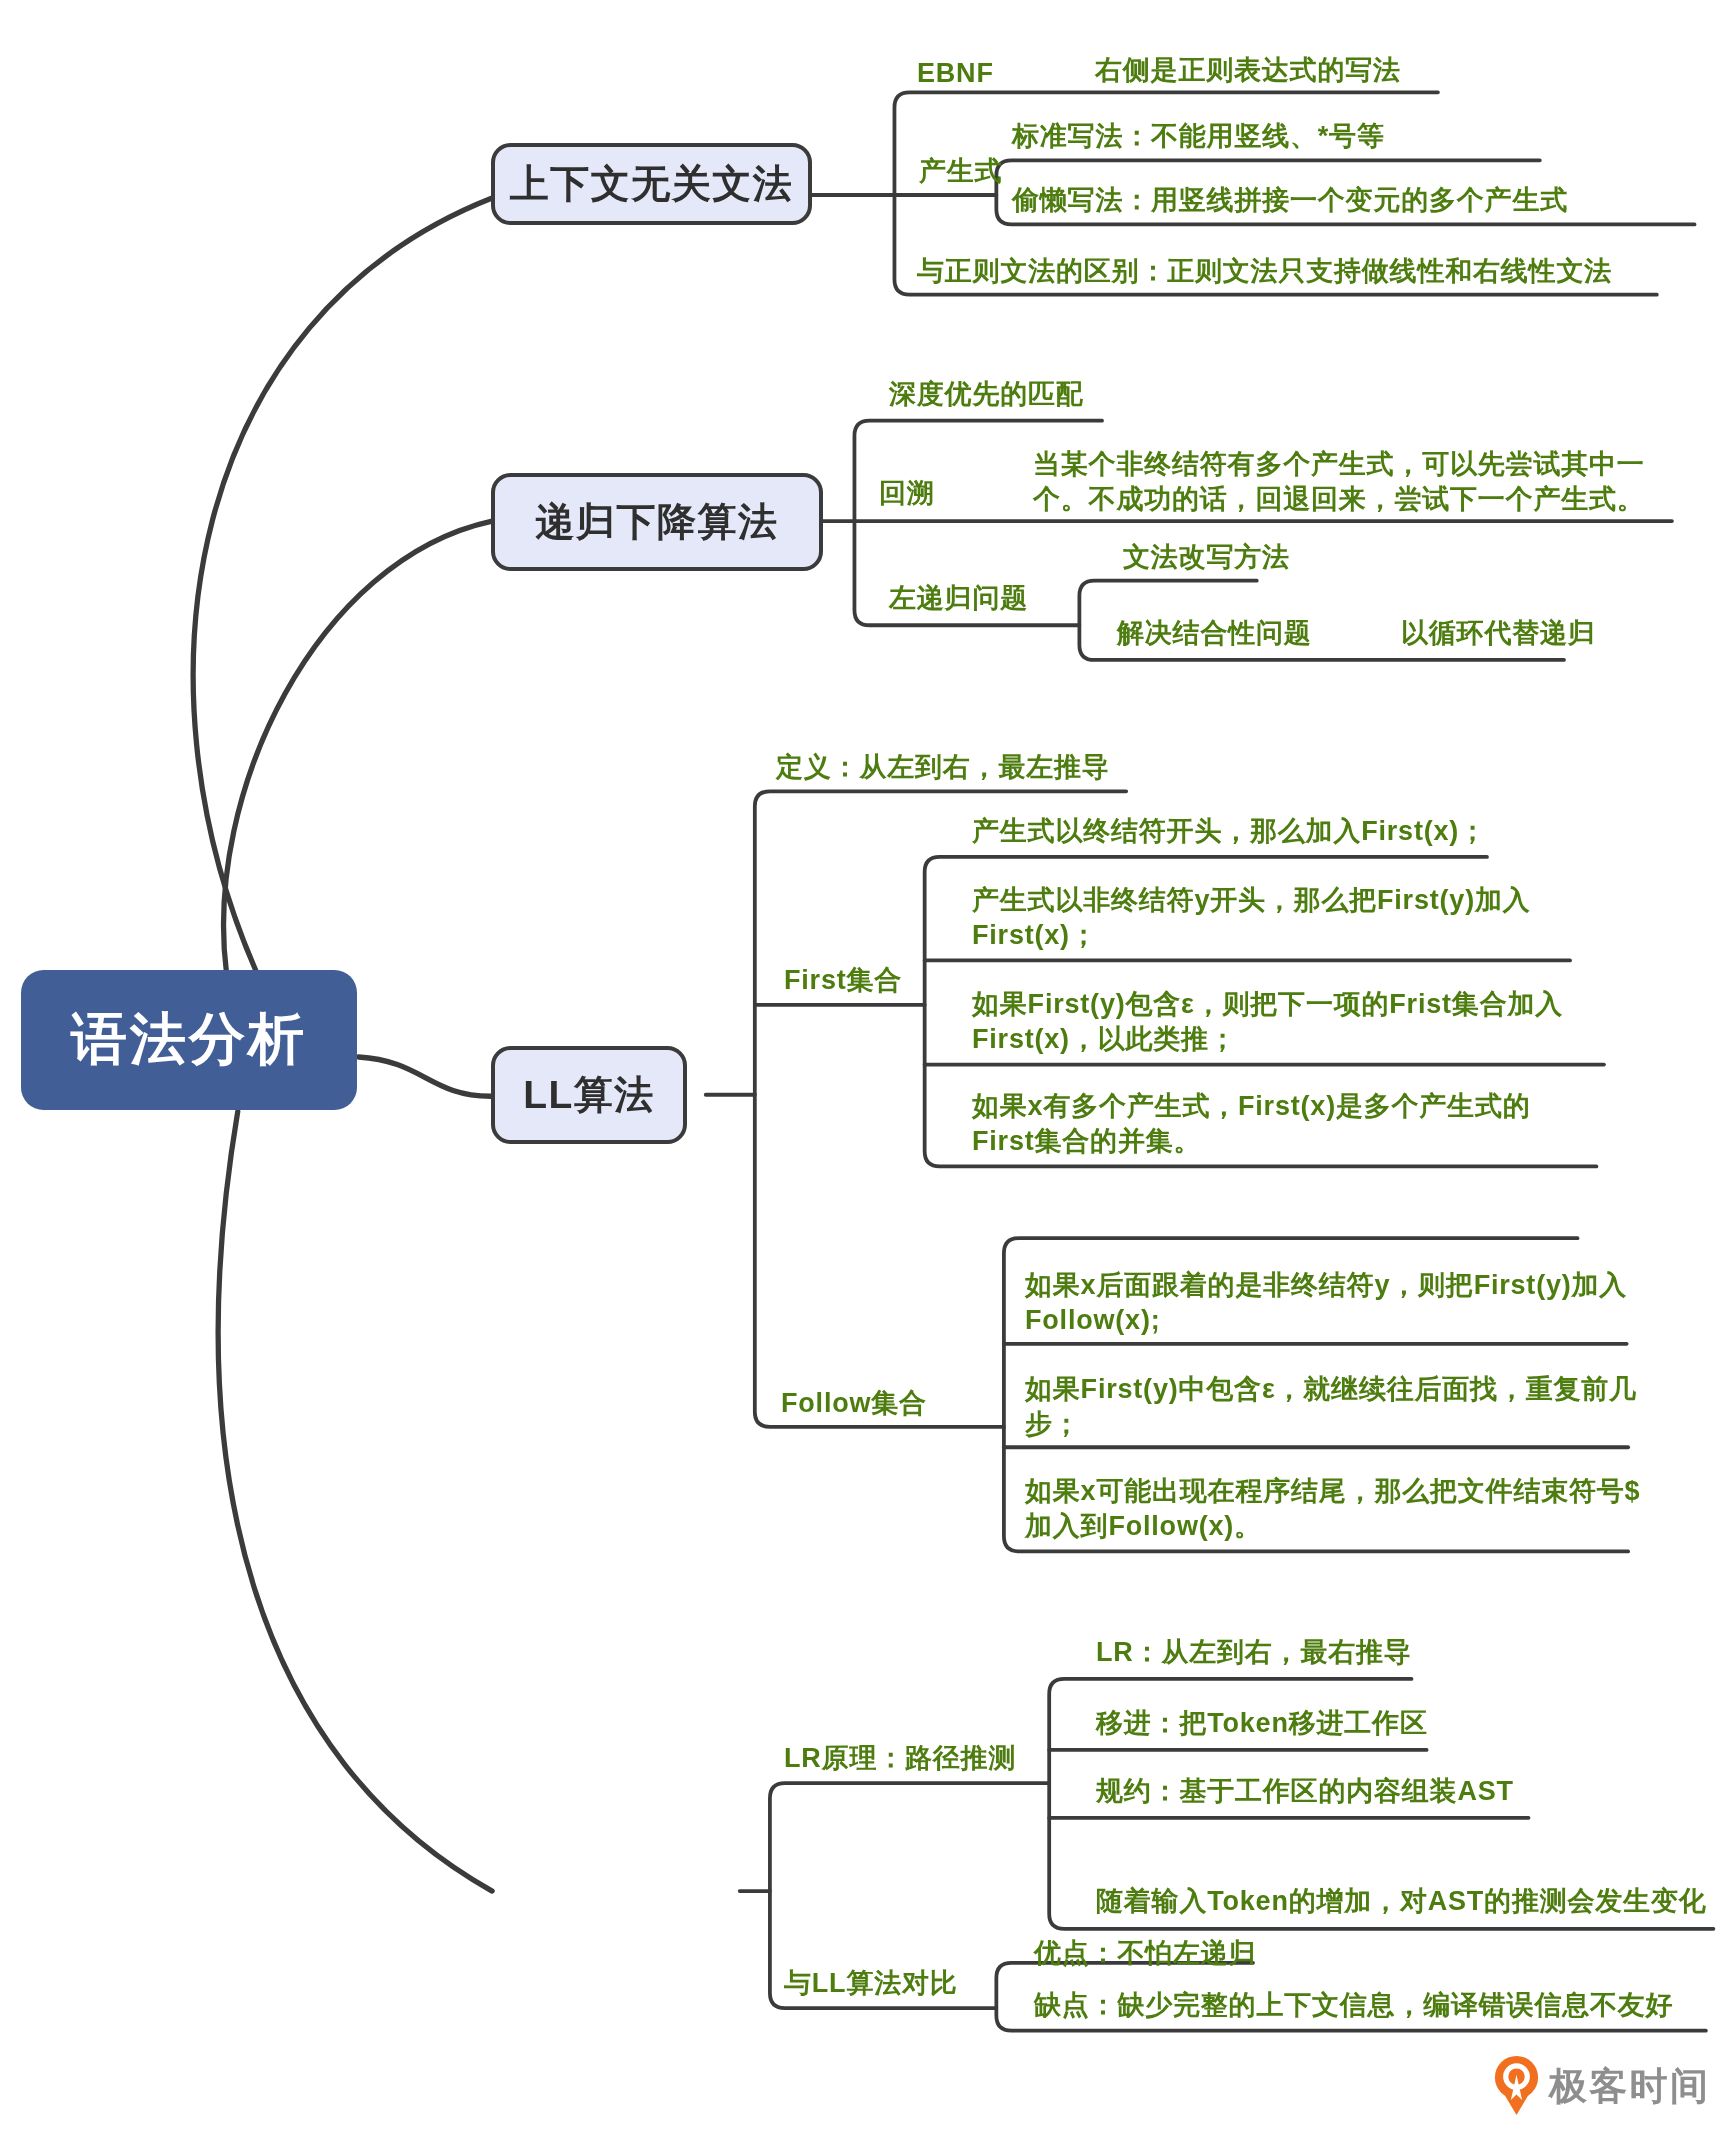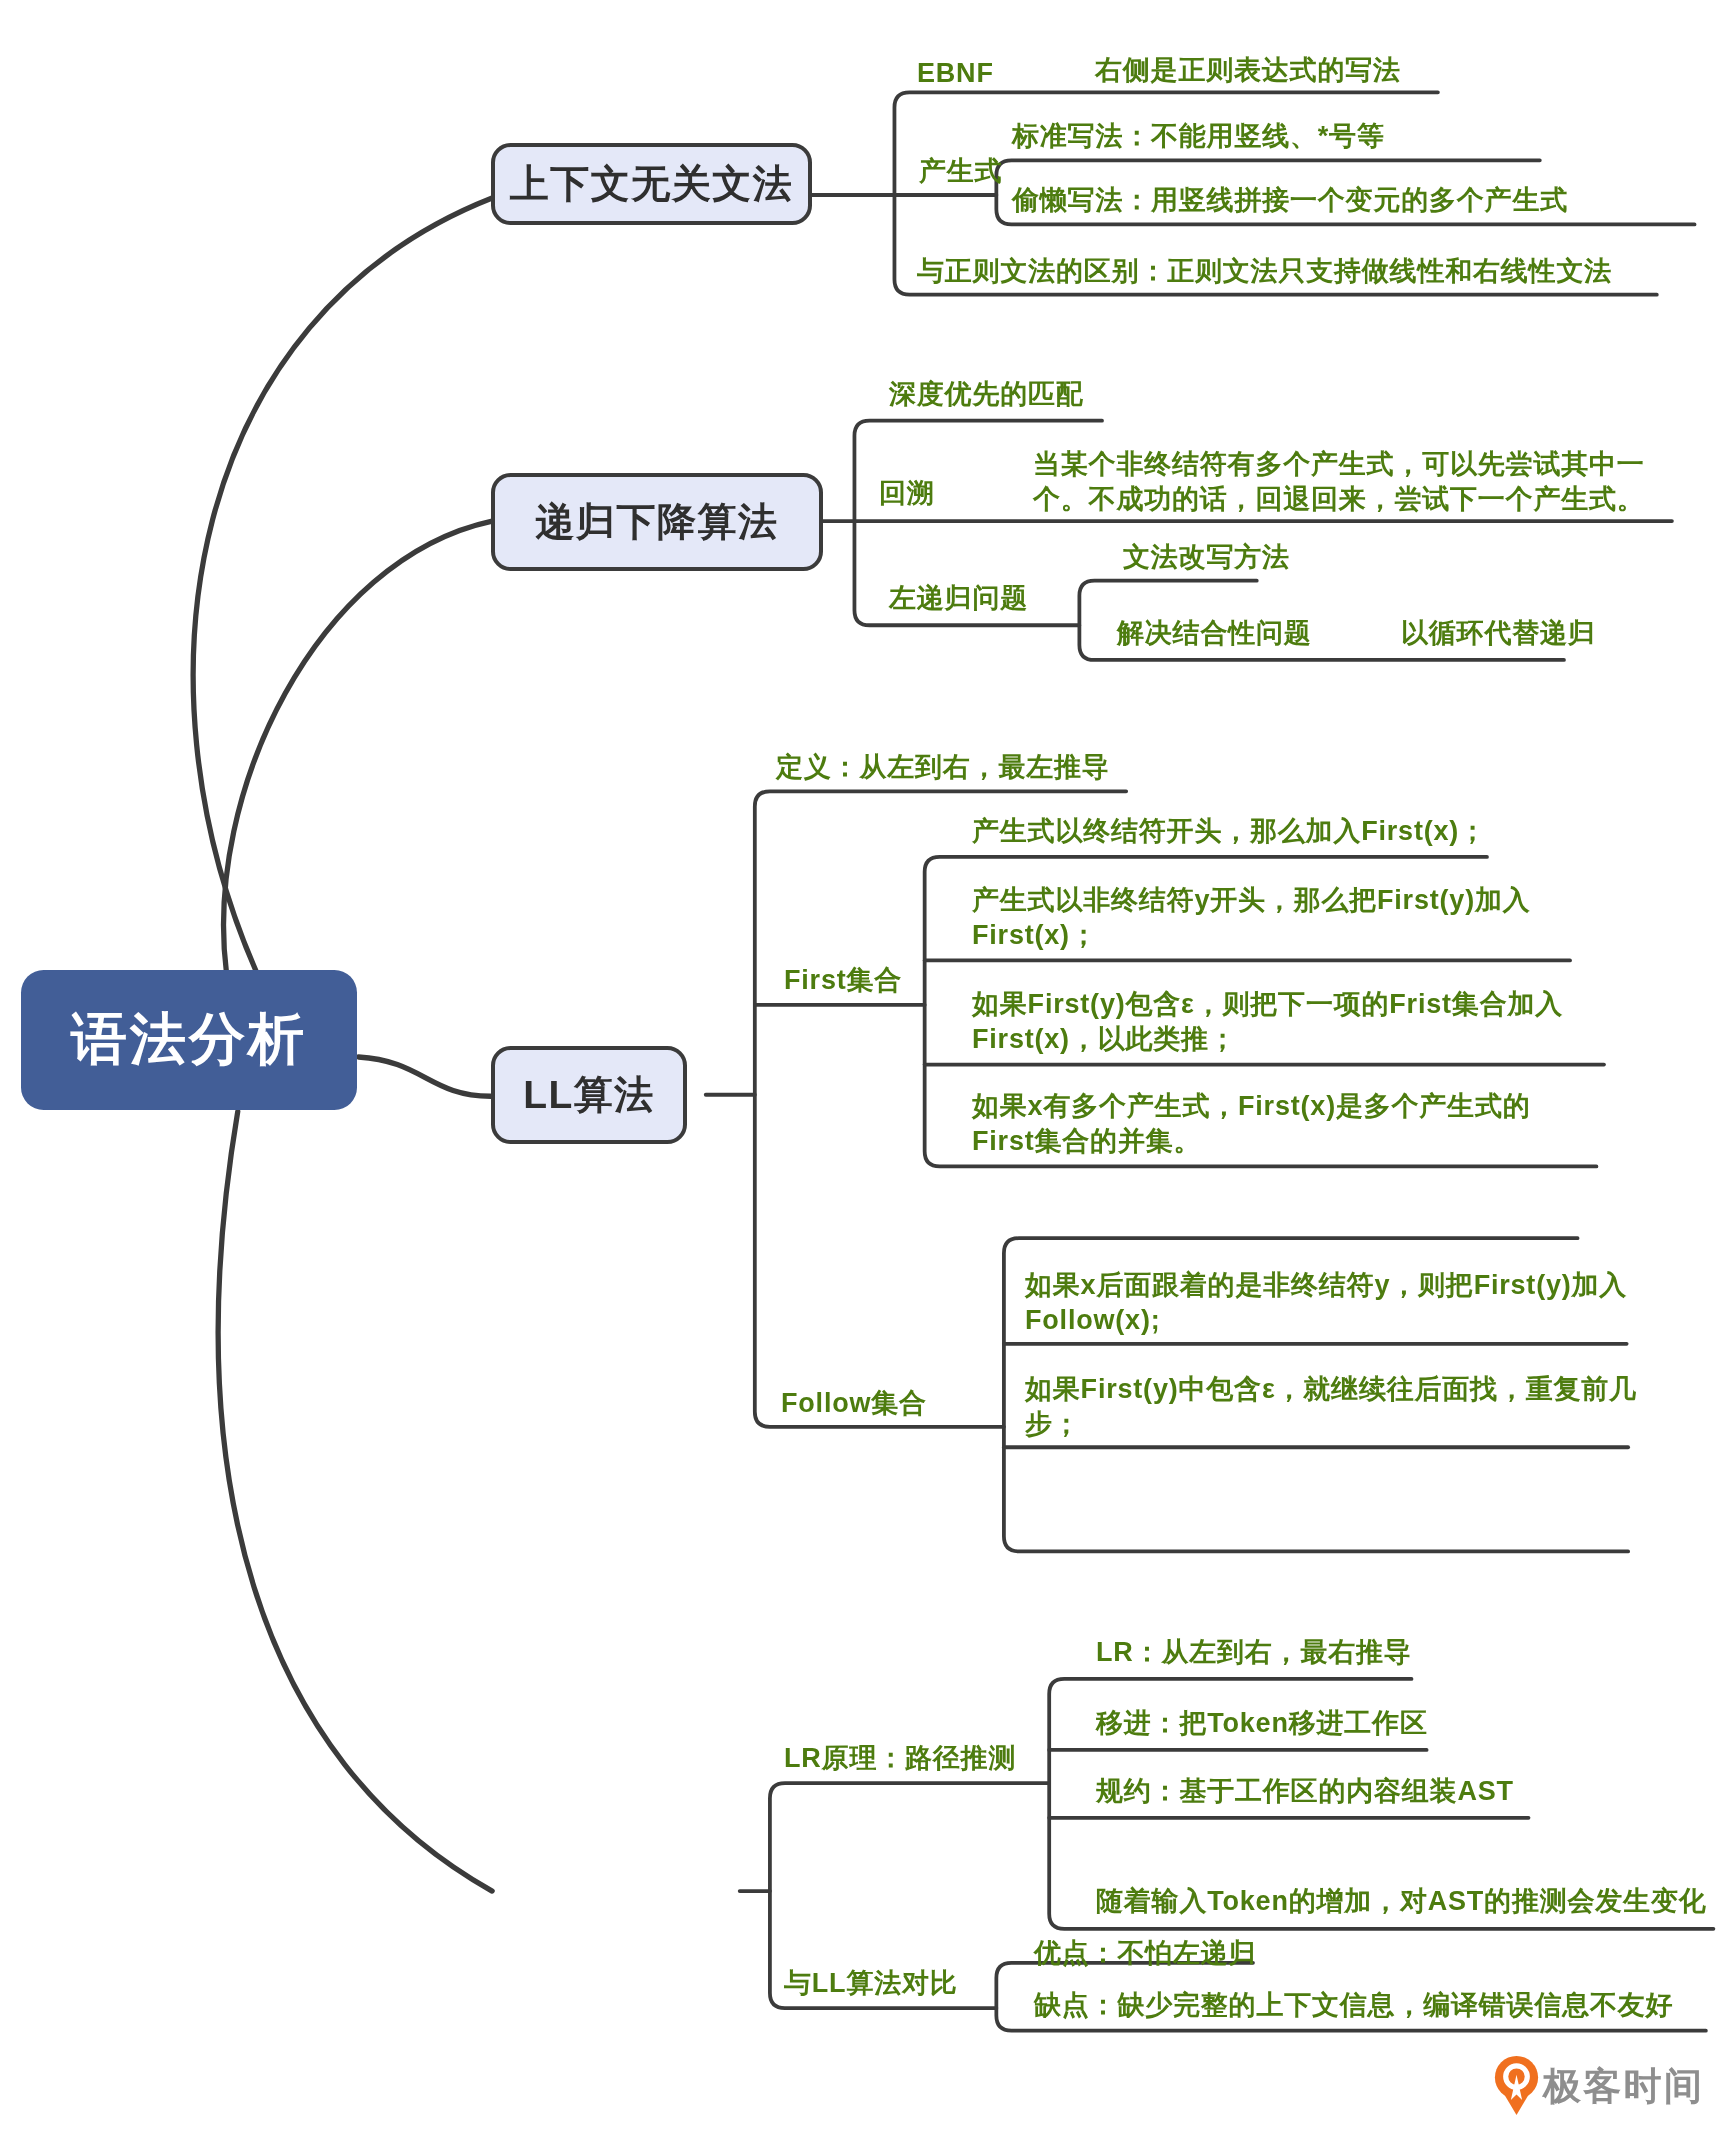--- a/index.html
+++ b/index.html
@@ -22,21 +22,21 @@
   .root-topic {
     position:absolute; z-index:3; display:flex; align-items:center; justify-content:center;
     background:#425e97; border-radius:22.6px; color:#ffffff;
     font-size:56px; font-weight:bold; letter-spacing:3px;
   }
   .leaf {
     position:absolute; z-index:2; font-size:27px; line-height:35px; font-weight:600;
     color:#4d7c0f; white-space:pre-line; letter-spacing:0.8px;
   }
   .logo {
-    position:absolute; z-index:3; display:flex; align-items:center; gap:3px;
+    position:absolute; z-index:3; display:flex; align-items:center; gap:9px;
   }
   .logo-text { font-size:38px; font-weight:600; color:#8e8e8e; letter-spacing:2.3px; }
 </style>
 </head>
 <body>
 
 <div class="canvas">
 
   <svg class="wires" width="1724" height="2151" viewBox="0 0 2284 2849">
 
@@ -108,20 +108,22 @@
 First(x)；</div>
   <div class="leaf" style="left:972px; top:987px;">如果First(y)包含ε，则把下一项的Frist集合加入
 First(x)，以此类推；</div>
   <div class="leaf" style="left:972px; top:1089px;">如果x有多个产生式，First(x)是多个产生式的
 First集合的并集。</div>
   <div class="leaf" style="left:781px; top:1386px;">Follow集合</div>
   <div class="leaf" style="left:1025px; top:1268px;">如果x后面跟着的是非终结符y，则把First(y)加入
 Follow(x);</div>
   <div class="leaf" style="left:1025px; top:1372px;">如果First(y)中包含ε，就继续往后面找，重复前几
 步；</div>
+  <div class="leaf" style="left:1025px; top:1474px;">如果x可能出现在程序结尾，那么把文件结束符号$
+加入到Follow(x)。</div>
 
   <div class="leaf" style="left:784px; top:1741px;">LR原理：路径推测</div>
   <div class="leaf" style="left:1096px; top:1635px;">LR：从左到右，最右推导</div>
   <div class="leaf" style="left:1096px; top:1706px;">移进：把Token移进工作区</div>
   <div class="leaf" style="left:1096px; top:1774px;">规约：基于工作区的内容组装AST</div>
   <div class="leaf" style="left:1096px; top:1884px;">随着输入Token的增加，对AST的推测会发生变化</div>
   <div class="leaf" style="left:784px; top:1966px;">与LL算法对比</div>
   <div class="leaf" style="left:1034px; top:1920px;margin-top:16px;">优点：不怕左递归</div>
   <div class="leaf" style="left:1034px; top:1988px;">缺点：缺少完整的上下文信息，编译错误信息不友好</div>
 

